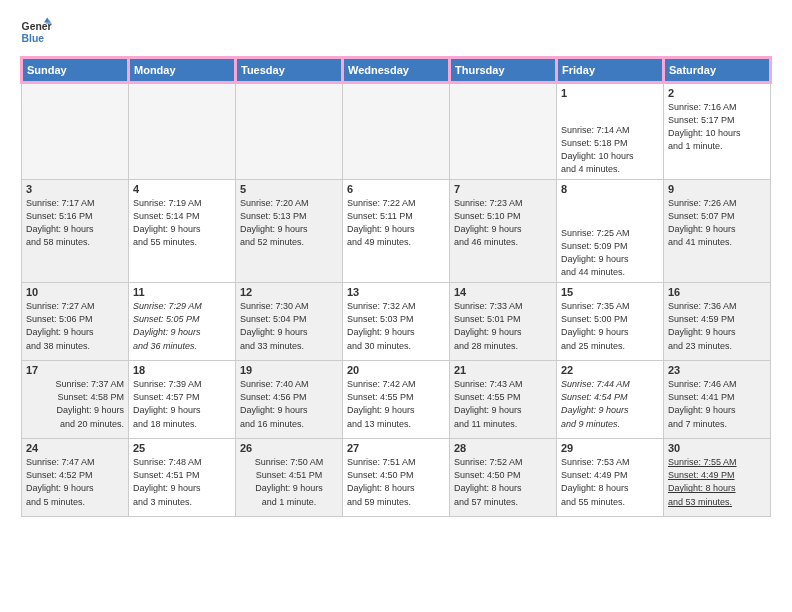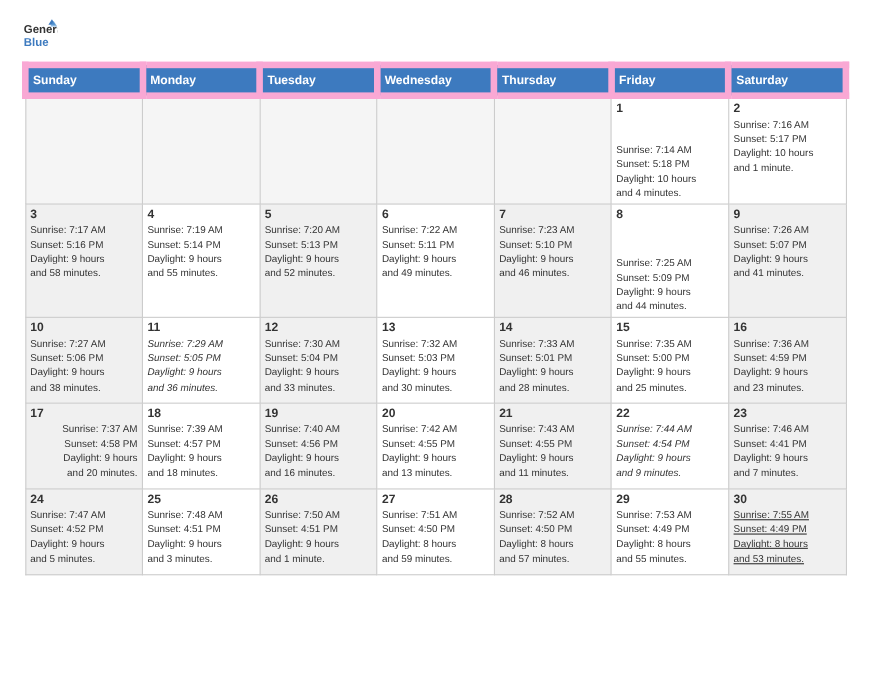--- a/index.html
+++ b/index.html
@@ -46,21 +46,21 @@
       border-collapse: collapse;
       table-layout: fixed;
     }
     thead th {
       background: #3d7abf;
       color: #fff;
       font-size: 11px;
       font-weight: bold;
       padding: 5px 4px;
       text-align: left;
-      border: 6px solid #f9a8d4;
+      border: 3px solid #f9a8d4;
     }
     td {
       vertical-align: top;
       border: 1px solid #ccc;
       padding: 3px 4px;
       font-size: 9px;
       color: #333;
       height: 78px;
       background: #fff;
     }
@@ -297,21 +297,21 @@
           </td>
           <td>
             <span class="day-number">25</span>
             <div class="day-info" style="white-space: pre-line;">Sunrise: 7:48 AM
 Sunset: 4:51 PM
 Daylight: 9 hours
 and 3 minutes.</div>
           </td>
           <td class="shaded">
             <span class="day-number">26</span>
-            <div class="day-info" style="white-space: pre-line;">Sunrise: 7:50 AM
+            <div class="day-info" style="white-space: pre-line; text-align: center;">Sunrise: 7:50 AM
 Sunset: 4:51 PM
 Daylight: 9 hours
 and 1 minute.</div>
           </td>
           <td>
             <span class="day-number">27</span>
             <div class="day-info" style="white-space: pre-line;">Sunrise: 7:51 AM
 Sunset: 4:50 PM
 Daylight: 8 hours
 and 59 minutes.</div>

